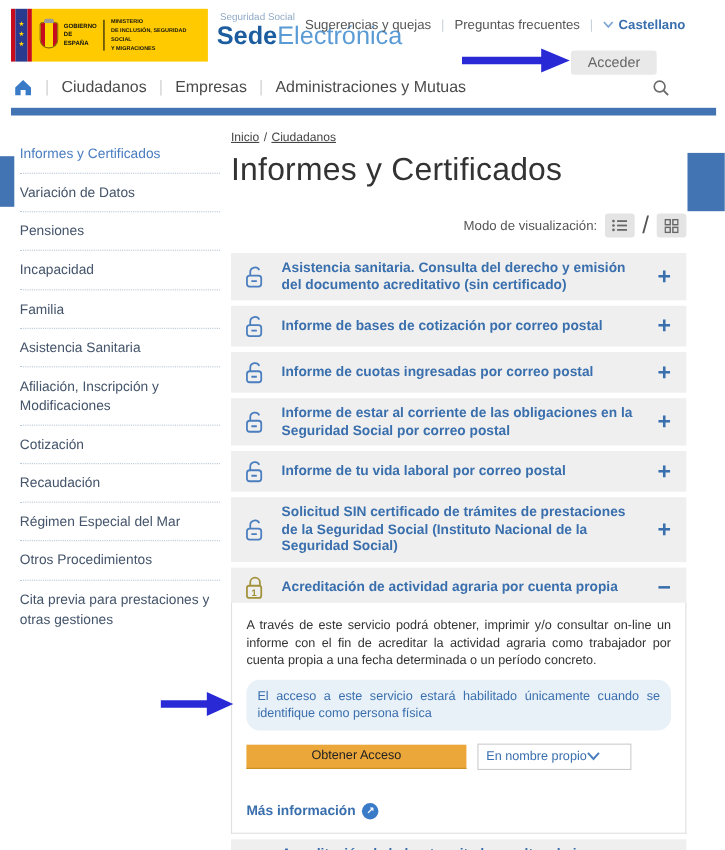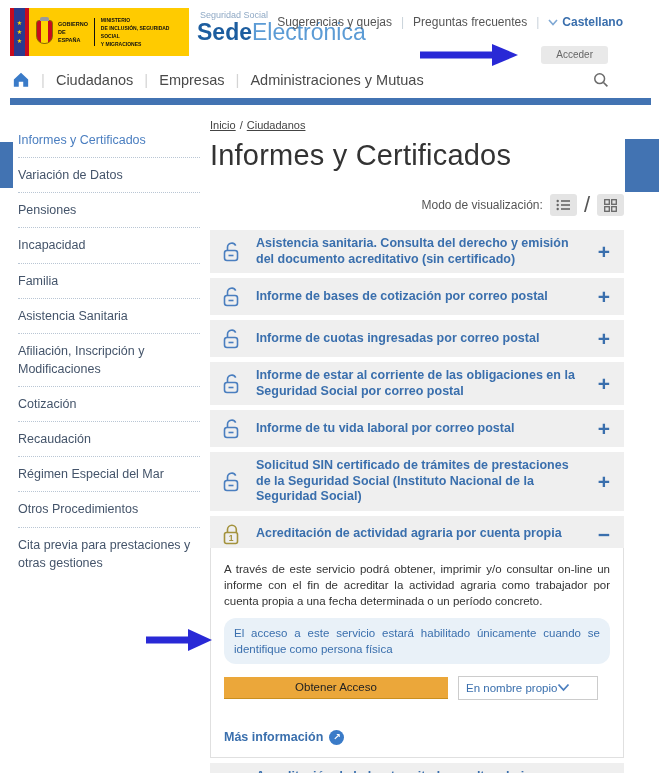--- a/index.html
+++ b/index.html
@@ -22,21 +22,21 @@
   .brand { position:absolute; left:197px; top:10px; }
   .brand-small { font-size:9px; color:#8fa9c5; margin-left:3px; }
   .brand-main { font-size:23px; line-height:1.1; }
   .brand-bold { color:#1c5d9f; font-weight:bold; }
   .brand-light { color:#5b9bd5; font-weight:300; }
   .utility { position:absolute; right:36px; top:15px; display:flex; align-items:center; font-size:12px; color:#555; }
   .utility .sep { color:#c9d2da; margin:0 9px; }
   .util-link { color:#555; cursor:pointer; }
   .lang { display:flex; align-items:center; gap:4px; color:#3a6fad; font-weight:bold; }
   .lang svg { display:block; }
-  .acceder { position:absolute; right:51px; top:46px; background:#e9e9e9; color:#666; font-size:10px; padding:3px 15px 4px; border-radius:3px; cursor:pointer; }
+  .acceder { position:absolute; right:62px; top:46px; background:#e9e9e9; color:#666; font-size:13px; padding:3px 15px 4px; border-radius:3px; cursor:pointer; }
 
   
   .nav { display:flex; align-items:center; gap:11px; padding:5px 0 7px 12px; }
   .nav .vsep { color:#d4d4d4; font-size:15px; font-weight:300; }
   .nav-item { font-size:14.5px; color:#4a4a4a; cursor:pointer; }
   .nav .home { display:flex; align-items:center; cursor:pointer; }
   .nav .search { margin-left:auto; margin-right:50px; cursor:pointer; display:flex; }
   .blue-bar { height:7px; background:#4273b2; margin:3px 8px 0 10px; }
 
   
@@ -61,21 +61,21 @@
   
   .accordion { display:flex; flex-direction:column; gap:5px; }
   .acc-item { background:#efefef; display:flex; align-items:center; padding:6px 14px 6px 10px; cursor:pointer; }
   .acc-item .lock { flex:none; width:26px; margin-right:10px; display:flex; }
   .acc-title { flex:1; font-size:12.5px; font-weight:bold; color:#3a6fad; line-height:1.24; padding-right:14px; }
   .acc-toggle { flex:none; color:#3a6fad; font-size:21px; font-weight:bold; line-height:1; cursor:pointer; }
   .acc-body { background:#fff; border:1px solid #e0e0e0; border-top:none; padding:13px 13px 12px; margin-top:-5px; }
   .acc-desc { font-size:11.5px; color:#333; line-height:1.4; text-align:justify; }
   .acc-notice { margin-top:9px; background:#e9f1f8; color:#3a6fad; font-size:11.5px; line-height:1.4; text-align:justify; padding:7px 10px;border-radius:12px; }
   .acc-controls { margin-top:12px; display:flex; align-items:center; gap:10px; }
-  .btn-access { width:224px; background:#eba73a; border:none; border-bottom:1px solid #c98f1f; color:#222; font-size:11.5px; padding:4px 0 5px; text-align:center; cursor:pointer; font-family:inherit; }
+  .btn-access { width:200px; background:#eba73a; border:none; border-bottom:1px solid #c98f1f; color:#222; font-size:11.5px; padding:4px 0 5px; text-align:center; cursor:pointer; font-family:inherit; }
   .sel { width:140px; height:24px; border:1px solid #ccc; background:#fff; display:flex; align-items:center; justify-content:flex-start; padding:0 7px; color:#3a6fad; font-size:11.5px; cursor:pointer; }
   .more-info { margin-top:30px; display:flex; align-items:center; gap:6px; color:#3a6fad; font-size:12.5px; font-weight:bold; cursor:pointer; }
   .mi-circle { width:15px; height:15px; border-radius:50%; background:#3a7bc8; color:#fff; font-size:9px; font-weight:bold; display:flex; align-items:center; justify-content:center; }
 
   
   .arrow { position:absolute; pointer-events:none; }
   .arrow-top { left:418px; top:42px; }
   .arrow-mid { left:146px; top:627px; }
 </style>
 </head>

